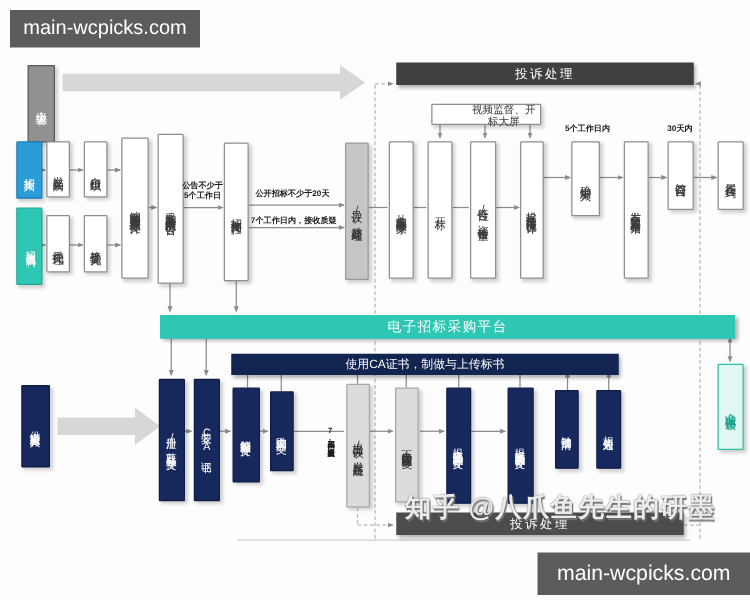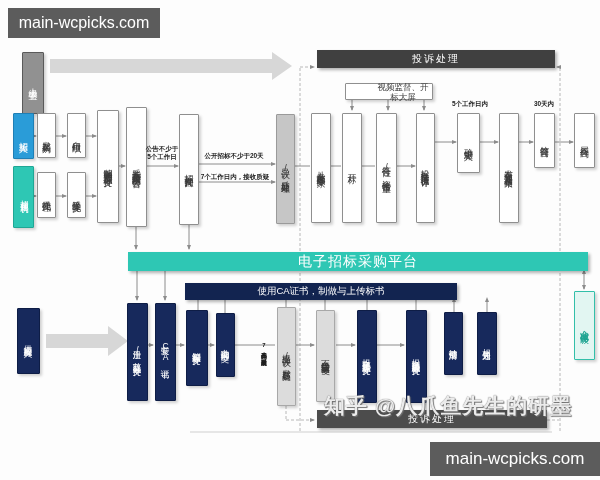--- a/index.html
+++ b/index.html
@@ -123,22 +123,22 @@
   <div class="box v grayb" style="left:276px;top:114px;width:19px;height:110px;">异议/质疑处理</div>
   <div class="box v" style="left:311px;top:113px;width:20px;height:110px;">从专家库抽取专家</div>
   <div class="box v" style="left:342px;top:113px;width:20px;height:110px;">开标</div>
   <div class="box v" style="left:376px;top:113px;width:21px;height:110px;">符合性/资格性审查</div>
   <div class="box v" style="left:416px;top:113px;width:19px;height:110px;font-size:8.5px;">投标文件满足情况详评</div>
   <div class="box v" style="left:457px;top:113px;width:23px;height:60px;">确定中标人</div>
   <div class="box v" style="left:499px;top:113px;width:20px;height:110px;font-size:8.5px;">发布中标通知及公布结果</div>
   <div class="box v" style="left:534px;top:113px;width:21px;height:55px;">签订合同</div>
   <div class="box v" style="left:574px;top:113px;width:21px;height:55px;">履行合约</div>
 
-  <div class="bar" style="left:128px;top:252px;width:460px;height:19px;background:#2ec7b4;font-size:14px;letter-spacing:1px;">电子招标采购平台</div>
-  <div class="bar" style="left:185px;top:283px;width:272px;height:17px;background:#122450;font-size:9.5px;">使用CA证书，制做与上传标书</div>
+  <div class="bar" style="left:128px;top:252px;width:460px;height:19px;background:#2ec7b4;font-size:11px;letter-spacing:1px;">电子招标采购平台</div>
+  <div class="bar" style="left:185px;top:283px;width:310px;height:17px;background:#122450;font-size:9.5px;">使用CA证书，制做与上传标书</div>
 
   <div class="box v navy" style="left:127px;top:303px;width:21px;height:98px;">注册/获取公示文件</div>
   <div class="box v navy" style="left:155px;top:303px;width:21px;height:98px;">安装CA证书</div>
   <div class="box v navy" style="left:186px;top:310px;width:22px;height:76px;">编制投标文件</div>
   <div class="box v navy" style="left:216px;top:313px;width:19px;height:64px;">主动询问提交</div>
   <div class="box v lgray" style="left:277px;top:307px;width:19px;height:99px;">提出异议/发起质疑</div>
   <div class="box v lgray" style="left:316px;top:310px;width:19px;height:92px;">不接受质疑回复</div>
   <div class="box v navy" style="left:357px;top:310px;width:20px;height:93px;">提交电子版投标文件</div>
   <div class="box v navy" style="left:406px;top:310px;width:21px;height:93px;">提交纸质版投标文件</div>
   <div class="box v navy" style="left:444px;top:312px;width:19px;height:63px;">被动澄清</div>

